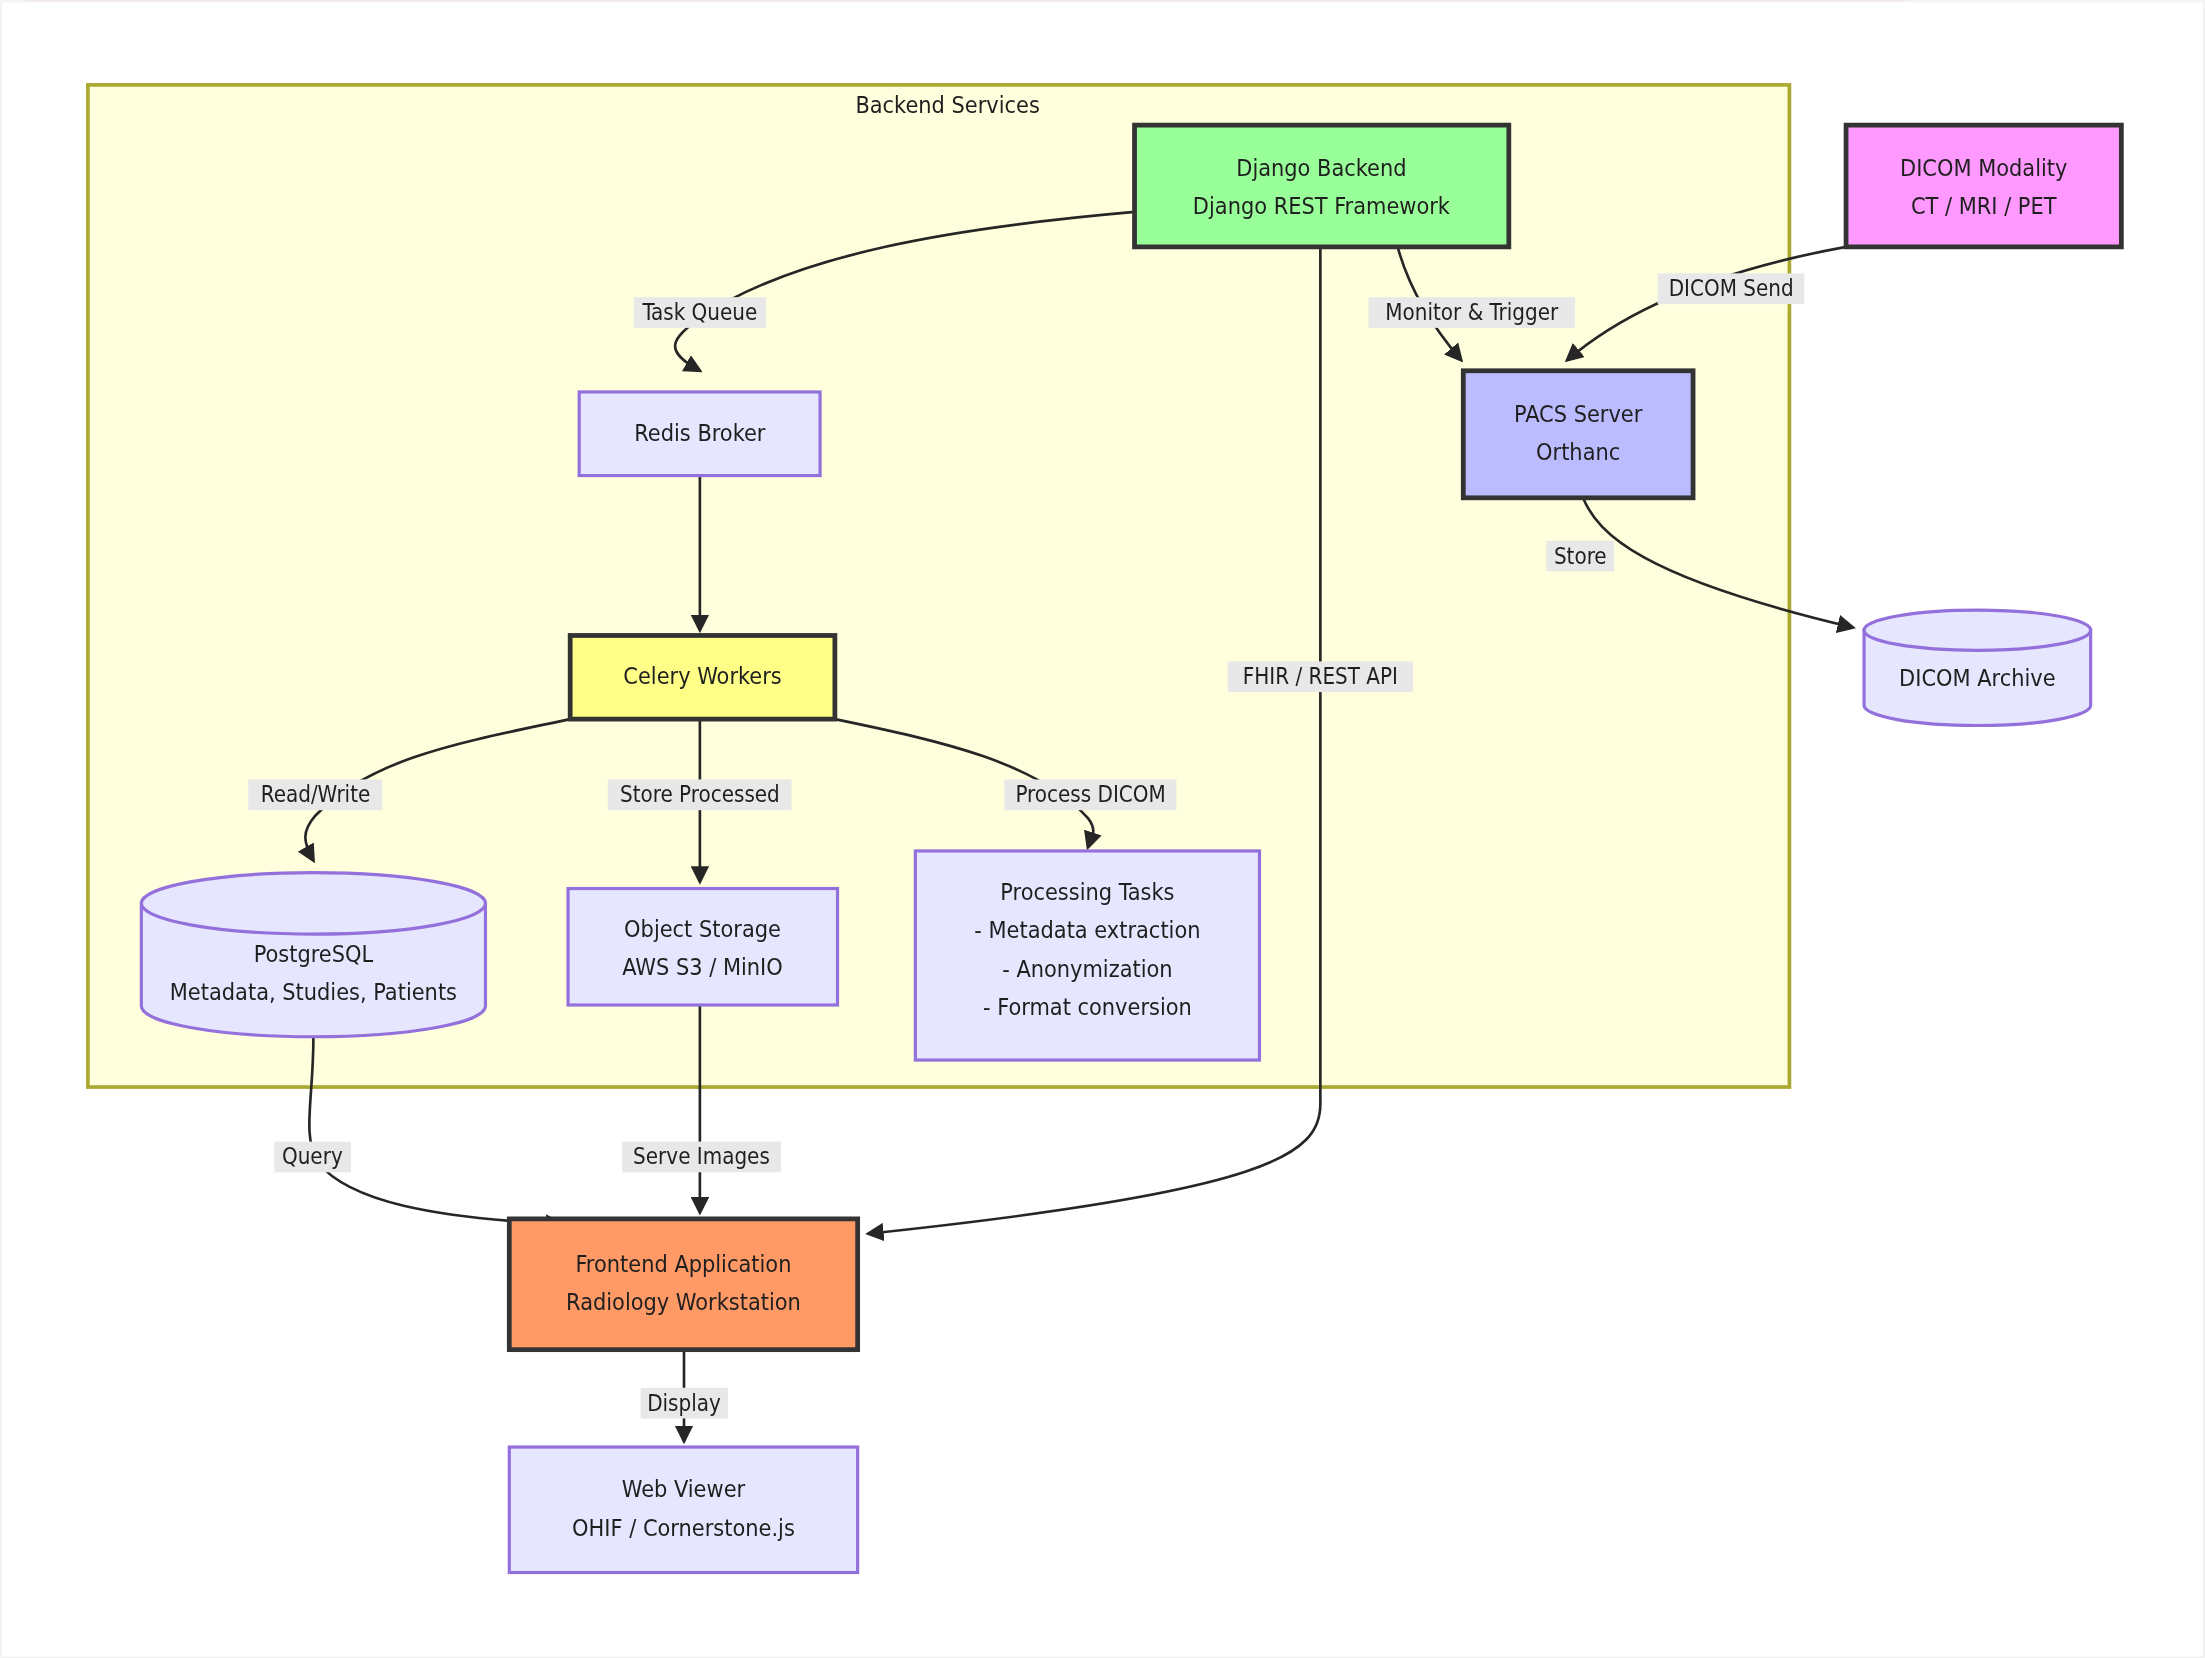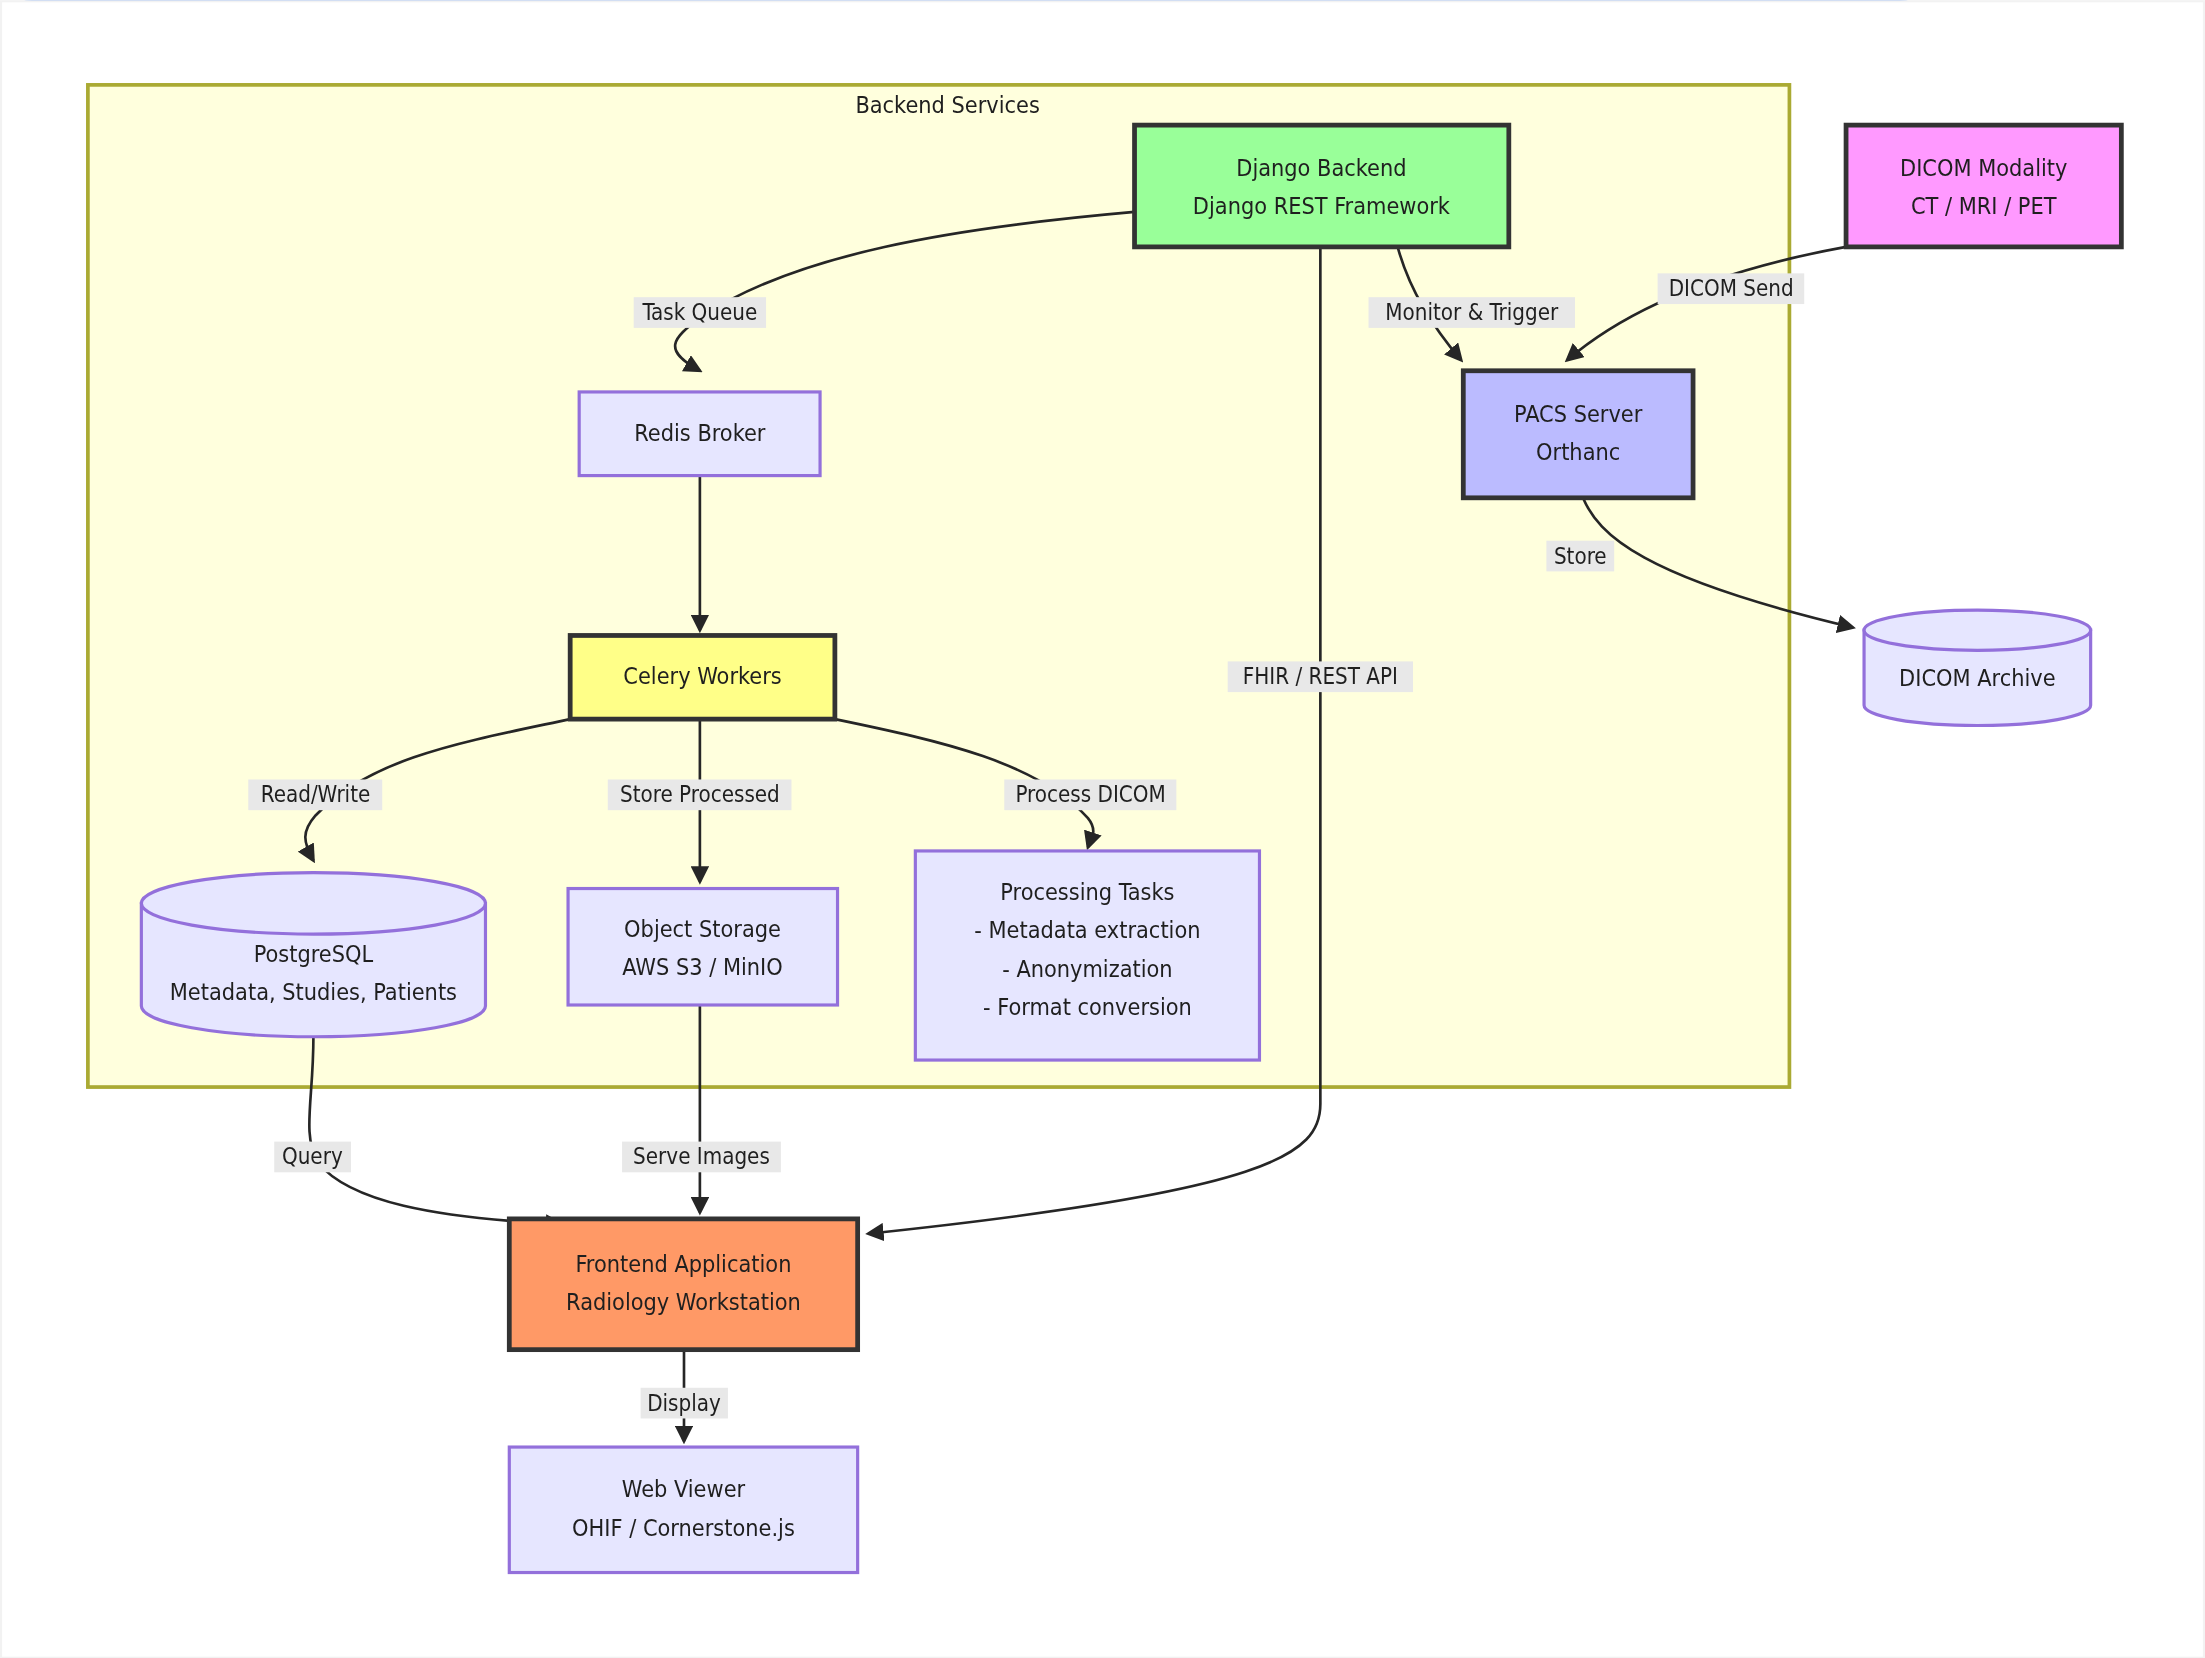--- a/index.html
+++ b/index.html
@@ -1,16 +1,16 @@
 <!DOCTYPE html>
 <html style="font-size:8.5px"><head>
 <meta charset="utf-8">
 <style>
   html,body{margin:0;padding:0;background:#ffffff;}
-  #page{position:relative;width:1932px;height:1659px;background:#3b82f6;
+  #page{position:relative;width:1932px;height:1659px;background:#fca5a5;
         font-family:"DejaVu Sans Condensed","Liberation Sans",sans-serif;border-radius:32px;}
   svg{display:block;}
   .node-label{font-family:"DejaVu Sans Condensed","Liberation Sans",sans-serif;
               font-size:44px;fill:#1f1f1f;text-anchor:middle;dominant-baseline:middle;}
   .edge-label{font-family:"DejaVu Sans Condensed","Liberation Sans",sans-serif;
               font-size:42px;fill:#1f1f1f;text-anchor:middle;dominant-baseline:middle;}
   .cluster-title{font-family:"DejaVu Sans Condensed","Liberation Sans",sans-serif;
               font-size:44px;fill:#1f1f1f;text-anchor:middle;dominant-baseline:middle;}
   .edge-path{fill:none;stroke:#262626;stroke-width:5;}
   .lbl-bg{fill:#e8e8e8;}

